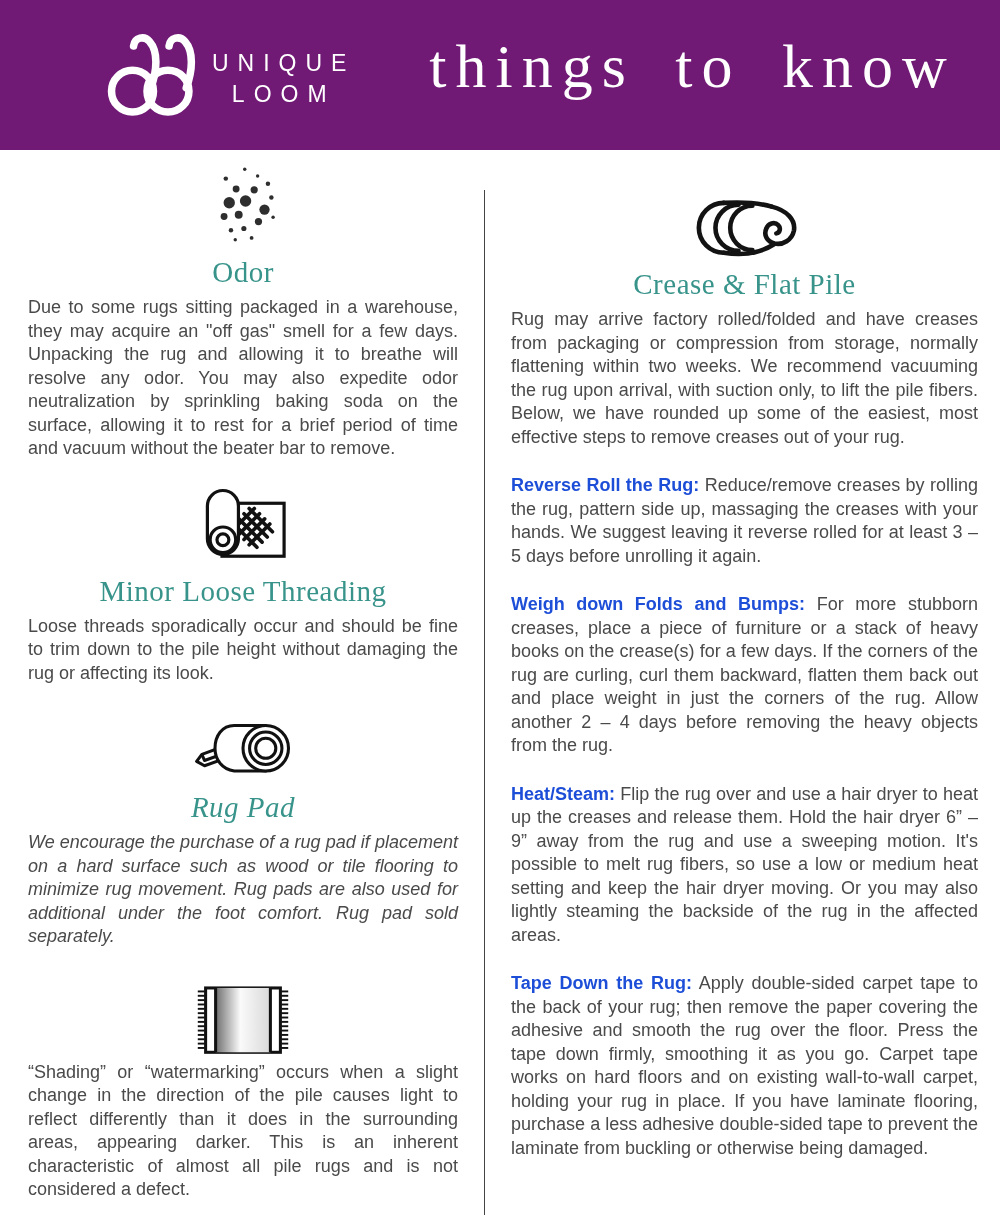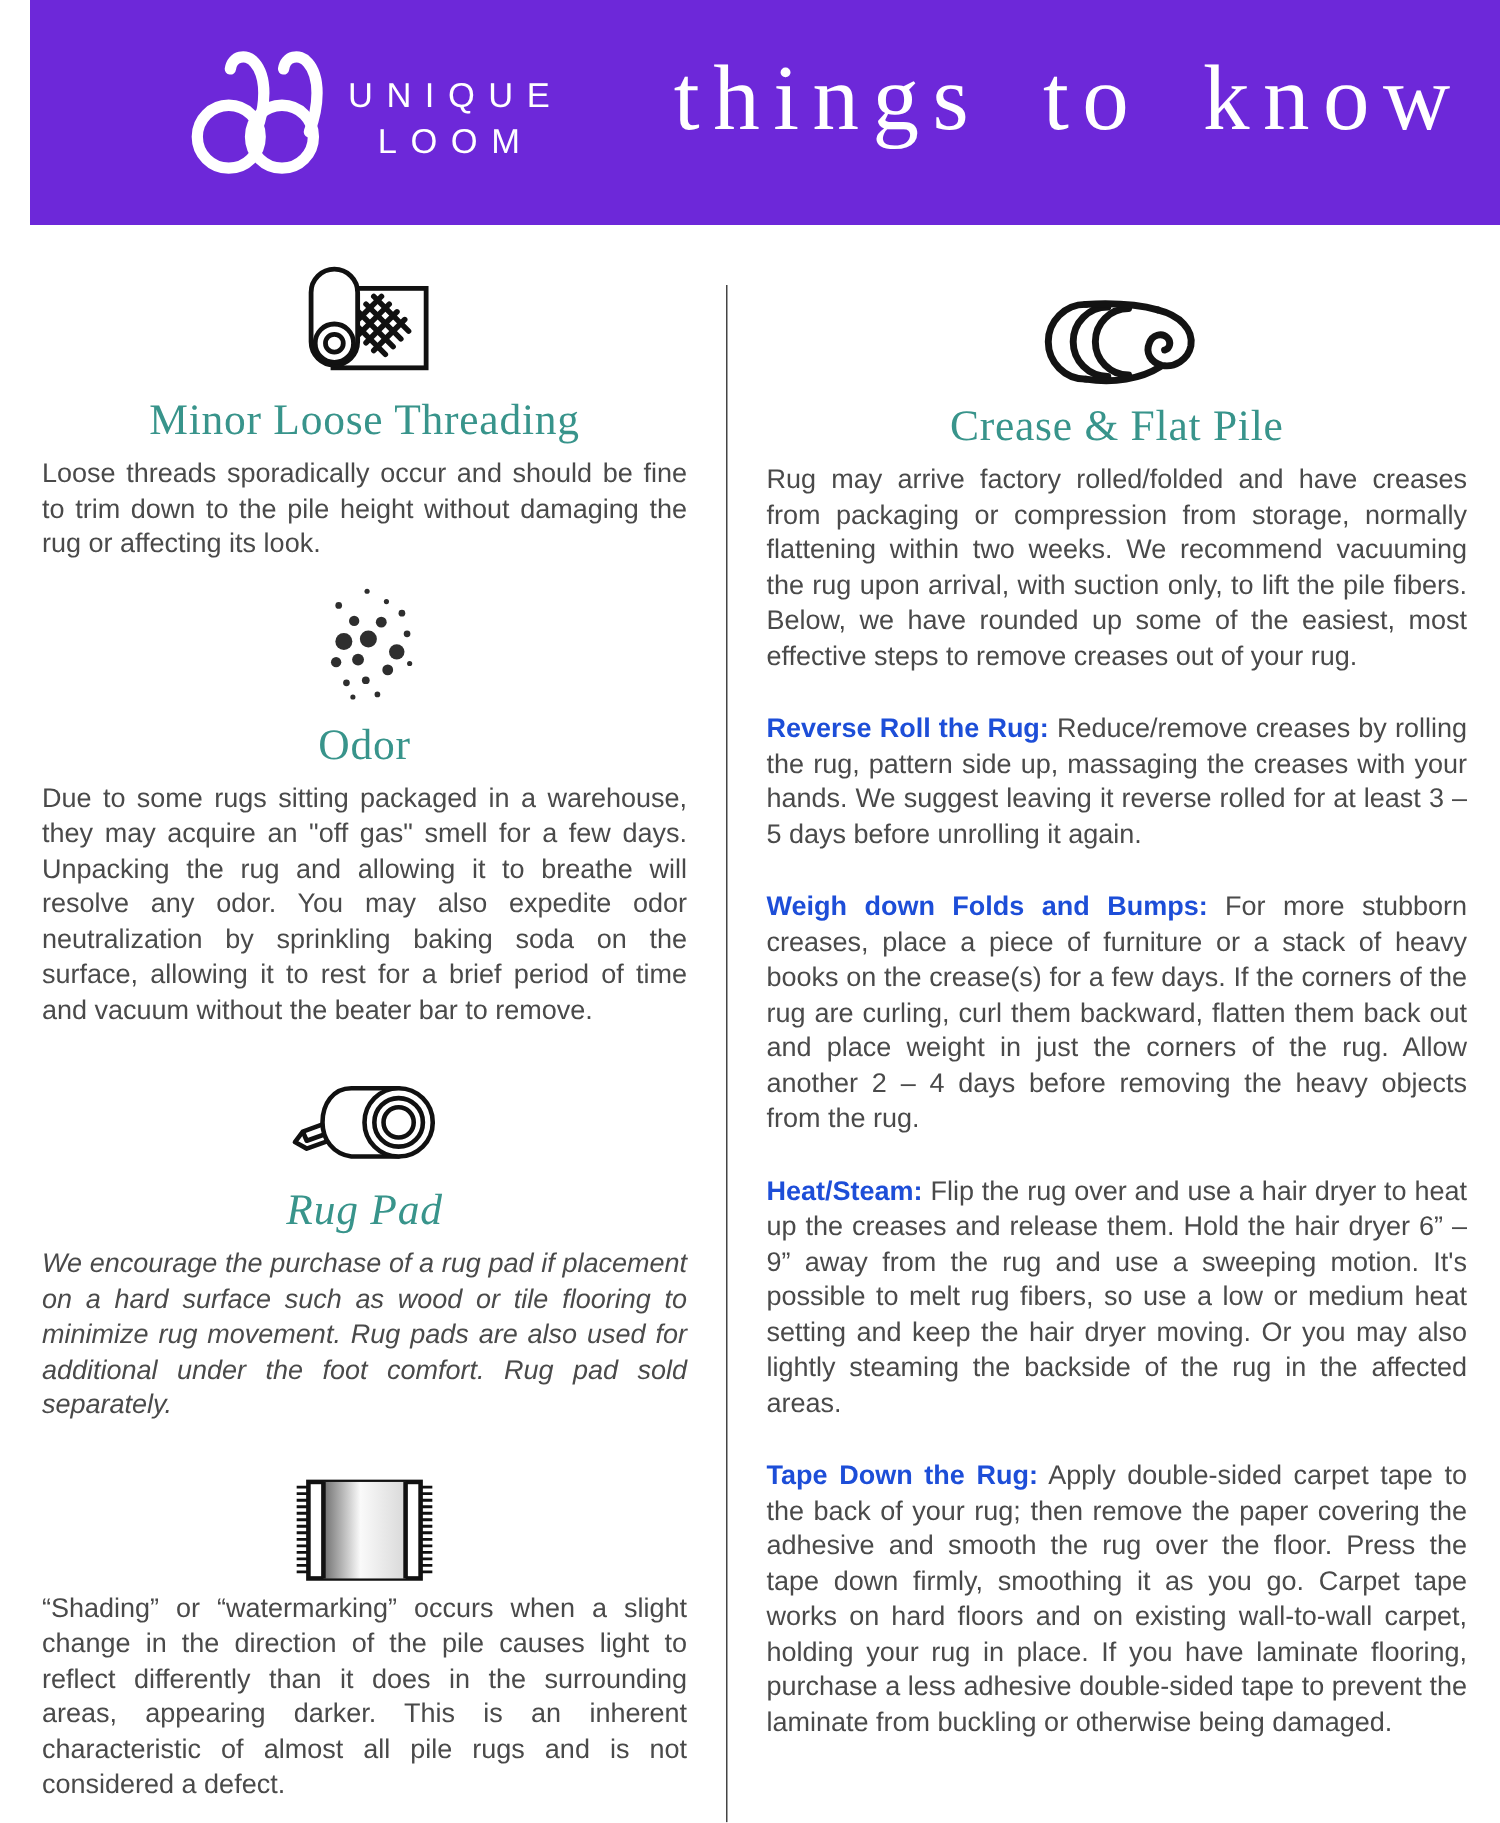--- a/index.html
+++ b/index.html
@@ -7,23 +7,22 @@
     position:relative;
     width:1000px;height:1215px;
     background:#ffffff;
     font-family:"Liberation Sans", sans-serif;
     overflow:hidden;
     margin:0 auto;
   }
   
   .band{
     height:150px;
-    background:#6d28d9;
+    background:#701a75;
     position:relative;
-    margin-left:20px;
   }
   .logo{
     position:absolute;left:100px;top:32px;
   }
   .brand-text{
     position:absolute;left:212px;top:48px;
     color:#ffffff;
     font-size:23px;
     letter-spacing:9px;
     line-height:31px;
@@ -116,43 +115,20 @@
     <div class="brand-text">
       <span class="line">UNIQUE</span>
       <span class="line">LOOM</span>
     </div>
     <h1 class="page-title">things to know</h1>
   </header>
 
   <main class="columns">
 
     <section class="col col-left">
-
-      <div class="block mt2">
-        <span class="icon-wrap">
-          <svg width="104" height="84" viewBox="0 0 110 92" fill="none" stroke="#111111" stroke-width="3.5">
-            <rect x="32" y="20" width="68" height="58" fill="#ffffff"></rect>
-            <g transform="rotate(45 66 47)" stroke-width="4" stroke-linecap="round">
-              <line x1="52" y1="31" x2="52" y2="63"></line>
-                <line x1="60" y1="31" x2="60" y2="63"></line>
-              <line x1="68" y1="31" x2="68" y2="63"></line>
-                <line x1="76" y1="31" x2="76" y2="63"></line>
-              <line x1="48" y1="35" x2="84" y2="35"></line>
-                <line x1="48" y1="43" x2="84" y2="43"></line>
-              <line x1="48" y1="51" x2="84" y2="51"></line>
-                <line x1="48" y1="59" x2="84" y2="59"></line>
-            </g>
-            <rect x="16" y="6" width="34" height="70" rx="17" fill="#ffffff"></rect>
-            <circle cx="33" cy="60" r="14" fill="#ffffff"></circle>
-            <circle cx="33" cy="60" r="6.5" fill="#ffffff"></circle>
-          </svg>
-        </span>
-        <h2 class="heading">Minor Loose Threading</h2>
-        <p class="body">Loose threads sporadically occur and should be fine to trim down to the pile height without damaging the rug or affecting its look.</p>
-      </div>
 
       <div class="block mt1">
         <span class="icon-wrap">
           <svg width="120" height="86" viewBox="0 0 120 100" fill="#2e2e2e">
             <circle cx="62" cy="6" r="2"></circle>
               <circle cx="40" cy="17" r="2.6"></circle>
               <circle cx="77" cy="14" r="2"></circle>
               <circle cx="89" cy="23" r="2.6"></circle>
             <circle cx="52" cy="29" r="4"></circle>
               <circle cx="73" cy="30" r="4.2"></circle>
@@ -165,20 +141,43 @@
               <circle cx="78" cy="67" r="4.2"></circle>
             <circle cx="46" cy="77" r="2.6"></circle>
               <circle cx="61" cy="75" r="3"></circle>
               <circle cx="95" cy="62" r="2"></circle>
             <circle cx="51" cy="88" r="2"></circle>
               <circle cx="70" cy="86" r="2.2"></circle>
           </svg>
         </span>
         <h2 class="heading">Odor</h2>
         <p class="body">Due to some rugs sitting packaged in a warehouse, they may acquire an "off gas" smell for a few days. Unpacking the rug and allowing it to breathe will resolve any odor. You may also expedite odor neutralization by sprinkling baking soda on the surface, allowing it to rest for a brief period of time and vacuum without the beater bar to remove.</p>
+      </div>
+
+      <div class="block mt2">
+        <span class="icon-wrap">
+          <svg width="104" height="84" viewBox="0 0 110 92" fill="none" stroke="#111111" stroke-width="3.5">
+            <rect x="32" y="20" width="68" height="58" fill="#ffffff"></rect>
+            <g transform="rotate(45 66 47)" stroke-width="4" stroke-linecap="round">
+              <line x1="52" y1="31" x2="52" y2="63"></line>
+                <line x1="60" y1="31" x2="60" y2="63"></line>
+              <line x1="68" y1="31" x2="68" y2="63"></line>
+                <line x1="76" y1="31" x2="76" y2="63"></line>
+              <line x1="48" y1="35" x2="84" y2="35"></line>
+                <line x1="48" y1="43" x2="84" y2="43"></line>
+              <line x1="48" y1="51" x2="84" y2="51"></line>
+                <line x1="48" y1="59" x2="84" y2="59"></line>
+            </g>
+            <rect x="16" y="6" width="34" height="70" rx="17" fill="#ffffff"></rect>
+            <circle cx="33" cy="60" r="14" fill="#ffffff"></circle>
+            <circle cx="33" cy="60" r="6.5" fill="#ffffff"></circle>
+          </svg>
+        </span>
+        <h2 class="heading">Minor Loose Threading</h2>
+        <p class="body">Loose threads sporadically occur and should be fine to trim down to the pile height without damaging the rug or affecting its look.</p>
       </div>
 
       <div class="block mt3">
         <span class="icon-wrap">
           <svg width="112" height="70" viewBox="0 0 120 80" fill="none" stroke="#111111" stroke-width="3.5" stroke-linejoin="round">
             <path d="M 54,30 L 13,45 L 7,53 L 16,58 L 58,43 Z" fill="#ffffff"></path>
             <path d="M 13,45 L 16,52 L 58,37" fill="none"></path>
             <path d="M 86,12 H 50 C 36,12 28,24 28,38 C 28,51 36,62 50,64 L 86,64 Z" fill="#ffffff"></path>
             <circle cx="86" cy="38" r="26" fill="#ffffff"></circle>
             <circle cx="86" cy="38" r="18.5" fill="#ffffff"></circle>

